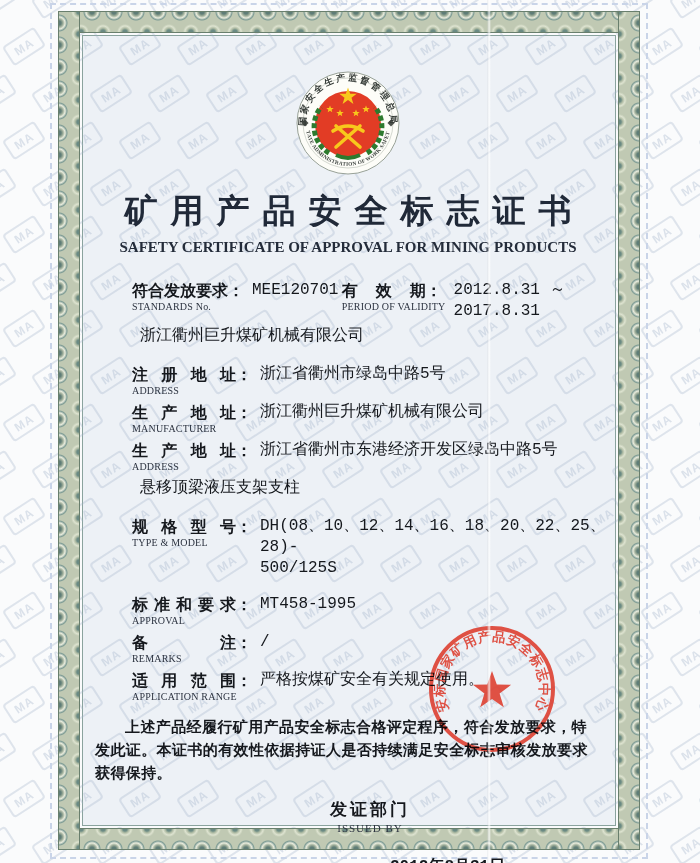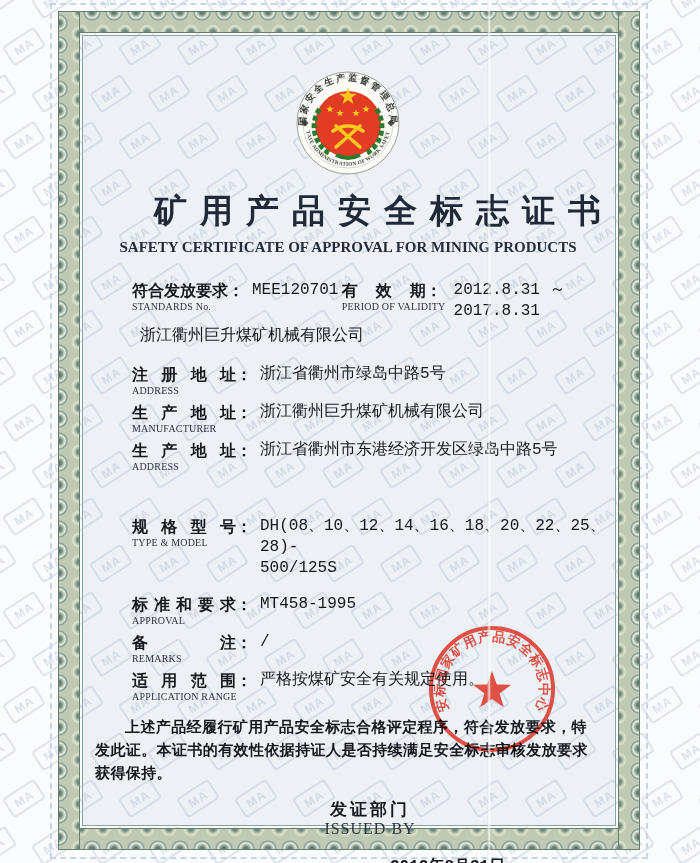--- a/index.html
+++ b/index.html
@@ -59,21 +59,21 @@
     position:absolute;left:487px;top:0;width:4px;height:863px;z-index:6;
     background:linear-gradient(90deg,rgba(120,130,145,.10),rgba(255,255,255,.75) 55%,rgba(255,255,255,0));
     pointer-events:none;
   }
 
   
   .content{position:absolute;left:82px;top:35px;width:532px;height:789px;z-index:3;}
   .emblem{display:block;margin:36px auto 0;width:104px;height:104px;}
 
   .title{
-    margin-top:14px;text-align:right;
+    margin-top:14px;text-align:center;
     font-family:"Liberation Serif",serif;font-weight:700;
     font-size:33px;letter-spacing:13px;text-indent:13px;color:#202938;
   }
   .subtitle{
     margin-top:5px;text-align:center;
     font-family:"Liberation Serif",serif;font-weight:700;
     font-size:15px;color:#242c3a;
   }
 
   .fields{padding-left:50px;margin-top:24px;}
@@ -106,21 +106,21 @@
 
   .declaration{
     margin:12px auto 0;width:506px;
     font-size:15px;line-height:23px;font-weight:700;color:#15181d;
     text-indent:2em;letter-spacing:.4px;
   }
   .issued{
     margin-top:14px;text-align:center;transform:translateX(22px);
   }
   .issued .zh-big{font-size:17px;font-weight:700;letter-spacing:3px;color:#15181d;}
-  .issued .en{font-size:16px;letter-spacing:1px;margin-top:2px;}
+  .issued .en{font-size:11px;letter-spacing:1px;margin-top:2px;}
   .date{
     margin-top:22px;margin-left:308px;
     font-family:"Liberation Mono",monospace;
     font-size:16px;font-weight:700;color:#15181d;
   }
 
   .stamp{
     position:absolute;left:344px;top:588px;width:132px;height:132px;z-index:5;
     opacity:.88;mix-blend-mode:multiply;
   }
@@ -456,20 +456,21 @@
         <div class="lbl"><span class="zh w104">生产地址</span><span class="colon">：</span>
           <div class="en">MANUFACTURER</div></div>
         <div class="val">浙江衢州巨升煤矿机械有限公司</div>
       </div>
       <div class="row">
         <div class="lbl"><span class="zh w104">生产地址</span><span class="colon">：</span>
           <div class="en">ADDRESS</div></div>
         <div class="val">浙江省衢州市东港经济开发区绿岛中路5号</div>
       </div>
       <div class="row">
+        <div class="val">悬移顶梁液压支架支柱</div>
       </div>
       <div class="row">
         <div class="lbl"><span class="zh w104">规格型号</span><span class="colon">：</span>
           <div class="en">TYPE &amp; MODEL</div></div>
         <div class="val">DH(08、10、12、14、16、18、20、22、25、28)-
 500/125S</div>
       </div>
 
       <div class="gap"></div>
 

